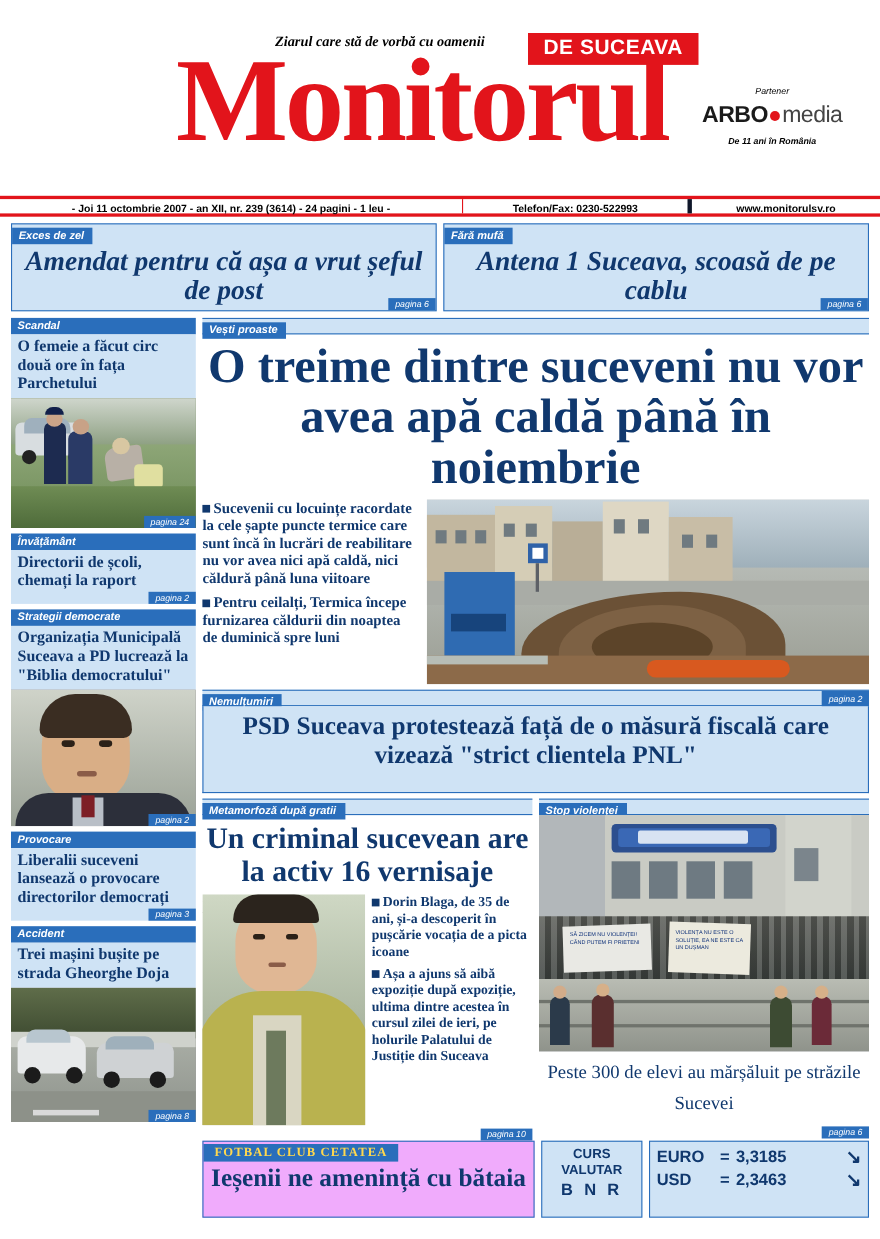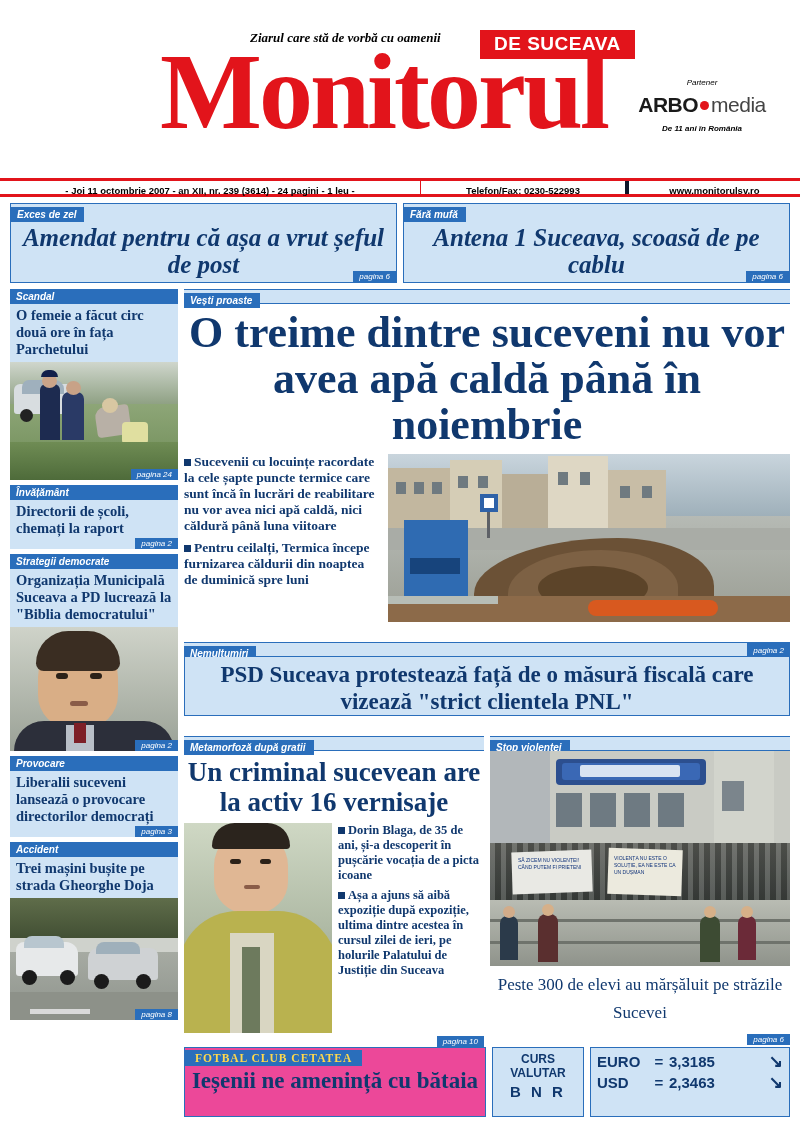--- a/index.html
+++ b/index.html
@@ -285,21 +285,21 @@
     right: 0; bottom: 0;
     background: #2a6ebb;
     color: #fff;
     font-family: "Liberation Sans", sans-serif;
     font-size: 8px;
     font-style: italic;
     padding: 1px 6px;
   }
 
   
-  .mblock { margin-bottom: 20px; }
+  .mblock { margin-bottom: 5px; }
   .bar-head {
     background: #cfe3f5;
     border-top: 1px solid #2a6ebb;
     border-bottom: 1px solid #2a6ebb;
     position: relative;
     height: 15px;
   }
   .bar-head span.k {
     display: inline-block;
     background: #2a6ebb;
@@ -353,21 +353,21 @@
   .lead-photo {
     flex: 1 1 auto;
     position: relative;
     min-height: 168px;
     overflow: hidden;
   }
 
   .blue-band {
     background: #cfe3f5;
     border: 1px solid #2a6ebb;
-    padding: 4px 10px 0 10px;
+    padding: 4px 10px 20px 10px;
     position: relative;
   }
   .blue-band h2 {
     margin: 0;
     font-family: "Liberation Serif", serif;
     font-weight: bold;
     font-size: 23px;
     line-height: 27px;
     color: #10386e;
     text-align: center;
@@ -419,21 +419,21 @@
 
   
   .footer-row {
     display: flex;
     gap: 6px;
     padding: 0 10px 8px 10px;
     align-items: stretch;
   }
   .fc-block {
     flex: 1 1 auto;
-    background: #ec4899;
+    background: #f0abfc;
     border: 1px solid #2a6ebb;
     position: relative;
     padding-bottom: 20px;
   }
   .fc-head {
     display: inline-block;
     background: #2a6ebb;
     color: #ffd84d;
     font-family: "Liberation Serif", serif;
     font-weight: bold;

